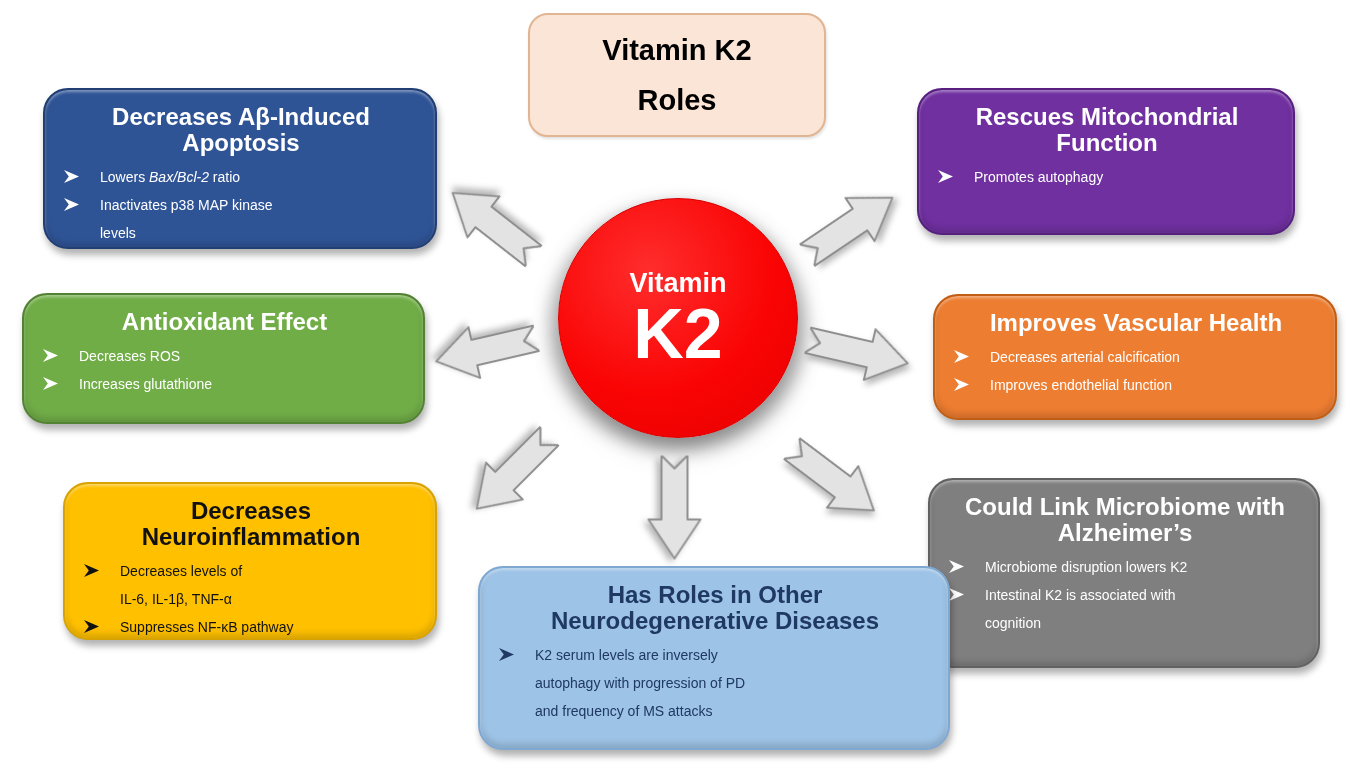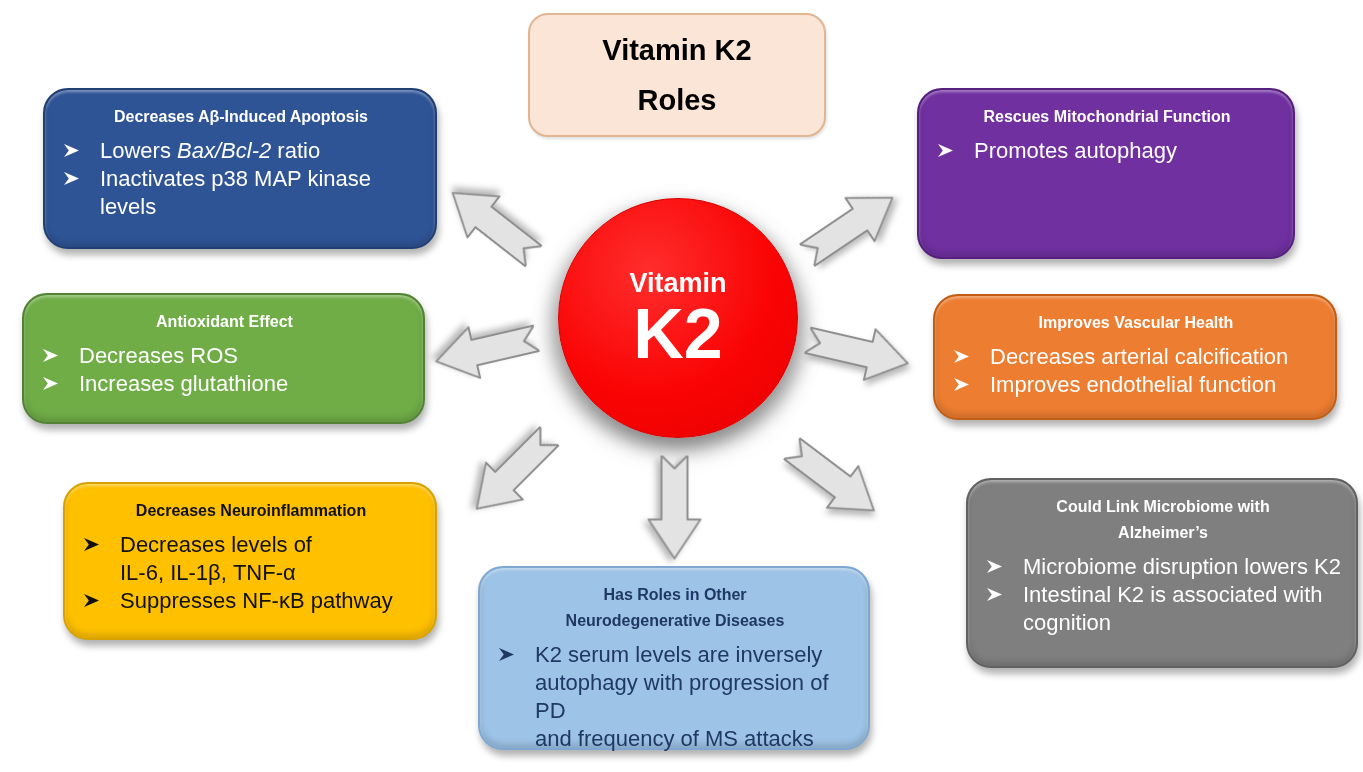--- a/index.html
+++ b/index.html
@@ -29,34 +29,34 @@
   .k2-circle .vitamin { font-size:27px; font-weight:bold; }
   .k2-circle .k2 { font-size:70px; font-weight:bold; line-height:1; }
   
   .role-box {
     position:absolute; border-radius:25px; box-sizing:border-box;
     padding:12px 12px 8px 14px; color:#ffffff;
     box-shadow:2px 6px 7px rgba(0,0,0,0.30),
                inset 0 2px 3px rgba(255,255,255,0.40),
                inset 0 -4px 6px rgba(0,0,0,0.15);
   }
-  .box-title { text-align:center; font-weight:bold; font-size:16px; line-height:26px; margin:2px 0 7px 0; }
+  .box-title { text-align:center; font-weight:bold; font-size:24px; line-height:26px; margin:2px 0 7px 0; }
   .box-title span { display:block; }
-  .bullets { list-style:none; margin:0; padding:0; font-size:22px; line-height:28px; }
+  .bullets { list-style:none; margin:0; padding:0; font-size:14px; line-height:28px; }
   .bullets li { display:flex; align-items:flex-start; }
   .bullet-marker { flex:0 0 36px; padding-left:5px; margin-top:7px; }
   .bullet-marker svg { display:block; }
   .bullet-text { flex:1 1 auto; }
   .box-apoptosis        { left:43px;  top:88px;  width:394px; height:161px; background:#2f5496; border:2px solid #223f73; }
   .box-antioxidant      { left:22px;  top:293px; width:403px; height:131px; background:#70ad47; border:2px solid #548234; }
   .box-neuroinflammation{ left:63px;  top:482px; width:374px; height:158px; background:#ffc000; border:2px solid #d8a300; color:#111111; }
-  .box-mitochondrial    { left:917px; top:88px;  width:378px; height:171px; background:#7030a0; border:2px solid #571f80; }
+  .box-mitochondrial    { left:917px; top:88px;  width:378px; height:147px; background:#7030a0; border:2px solid #571f80; }
   .box-vascular         { left:933px; top:294px; width:404px; height:126px; background:#ed7d31; border:2px solid #c25e14; }
-  .box-microbiome       { left:966px; top:478px; width:392px; height:190px; background:#7f7f7f; border:2px solid #616161; }
-  .box-neurodegenerative{ left:478px; top:566px; width:392px; height:184px; background:#9dc3e6; border:2px solid #7ea8d2; color:#1f3864; }
+  .box-microbiome       { left:928px; top:478px; width:392px; height:190px; background:#7f7f7f; border:2px solid #616161; }
+  .box-neurodegenerative{ left:478px; top:566px; width:472px; height:184px; background:#9dc3e6; border:2px solid #7ea8d2; color:#1f3864; }
   
   .block-arrow {
     position:absolute; width:105px; height:56px;
     filter:drop-shadow(3px 4px 3px rgba(0,0,0,0.28));
   }
   .arrow-upper-left  { left:440px; top:196px; transform:rotate(-142deg); }
   .arrow-left        { left:433px; top:322px; transform:rotate(167deg); }
   .arrow-lower-left  { left:460px; top:445px; transform:rotate(135deg); }
   .arrow-down        { left:622px; top:480px; transform:rotate(90deg); }
   .arrow-lower-right { left:781px; top:452px; transform:rotate(37deg); }

